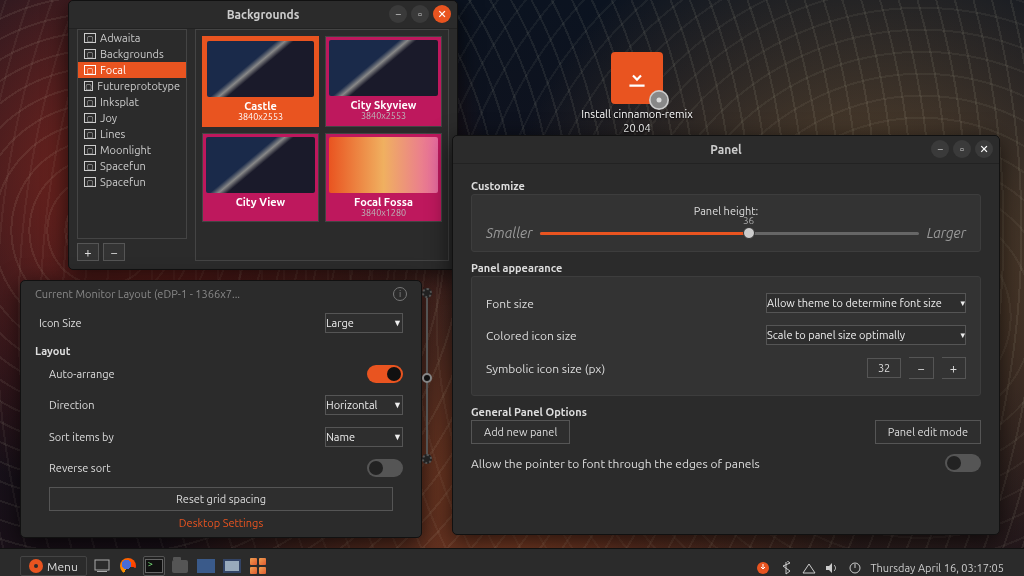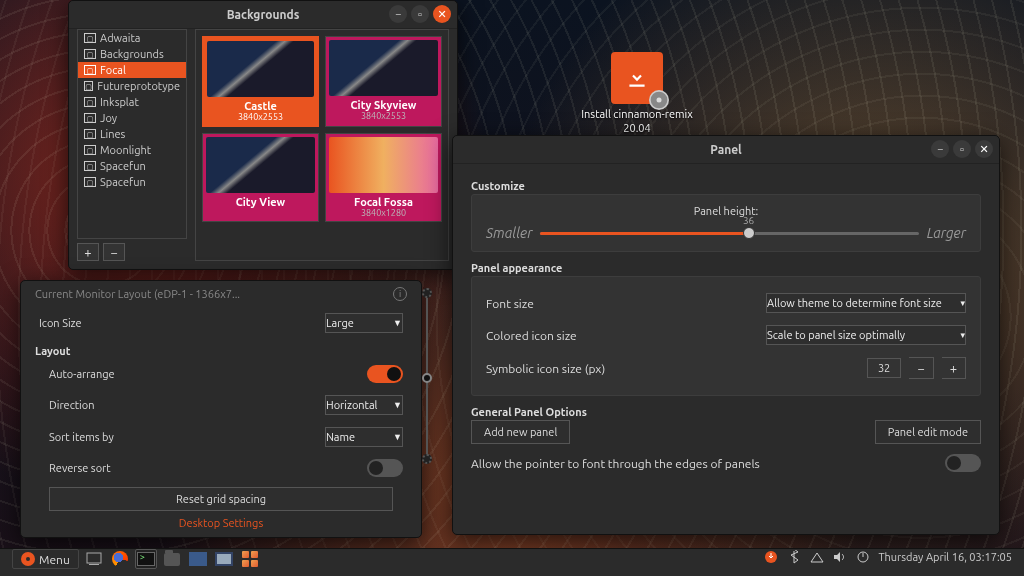--- a/index.html
+++ b/index.html
@@ -86,21 +86,21 @@
 .zones { display:flex; justify-content:center; margin-bottom:10px;}
 .zone { padding:4px 16px; font-size:11px; background:#2a2a2a; border:1px solid #444; cursor:pointer;}
 .prow { display:flex; align-items:center; justify-content:space-between; padding:6px 0;}
 .num-input { display:flex; align-items:center; gap:8px;}
 .num-input .val{ border:1px solid #555; padding:3px 10px; font-size:11px;}
 .num-input .spin{ border:1px solid #555; border-left:none; padding:3px 8px; font-size:13px; cursor:pointer;}
 .gp-row { display:flex; justify-content:space-between; margin-bottom:8px;align-items:center;}
 .sm-btn{ border:1px solid #555; background:#2e2e2e; padding:5px 12px; font-size:11px; cursor:pointer;}
 
 
-.panel { position:absolute; left:0; right:0; bottom:0; height:28px; background:#2b2b2b; border-top:1px solid #111; display:flex; align-items:flex-start; padding:0 12px; gap:4px; }
+.panel { position:absolute; left:0; right:0; bottom:0; height:28px; background:#2b2b2b; border-top:1px solid #111; display:flex; align-items:flex-end; padding:0 20px; gap:4px; }
 .panel .menu-btn{ display:flex; align-items:center; gap:4px; padding:2px 8px; border:1px solid #444; border-radius:2px; cursor:pointer;}
 .panel .menu-btn .logo{ width:14px; height:14px; border-radius:50%; background:#e95420; position:relative;}
 .panel .menu-btn .logo::before{content:""; position:absolute; width:4px;height:4px;border-radius:50%; background:#2b2b2b; left:5px; top:5px;}
 .panel .tico{ width:22px; height:20px; display:flex; align-items:center; justify-content:center; cursor:pointer; border-radius:2px;}
 .panel .tico.active{ background:#222; border:1px solid #555;}
 .panel .spacer{ flex:1;}
 .panel .sys{ display:flex; align-items:center; gap:7px; font-size:11px; color:#ccc;}
 .panel .sysico{ width:16px; height:16px; display:flex; align-items:center; justify-content:center; cursor:pointer;}
 
 .firefox-ic{width:16px;height:16px;border-radius:50%;background:radial-gradient(circle at 40% 40%,#4a6cd4 35%,transparent 36%),conic-gradient(from 210deg,#ff9500,#ff3b00 70%,transparent 71%);}

